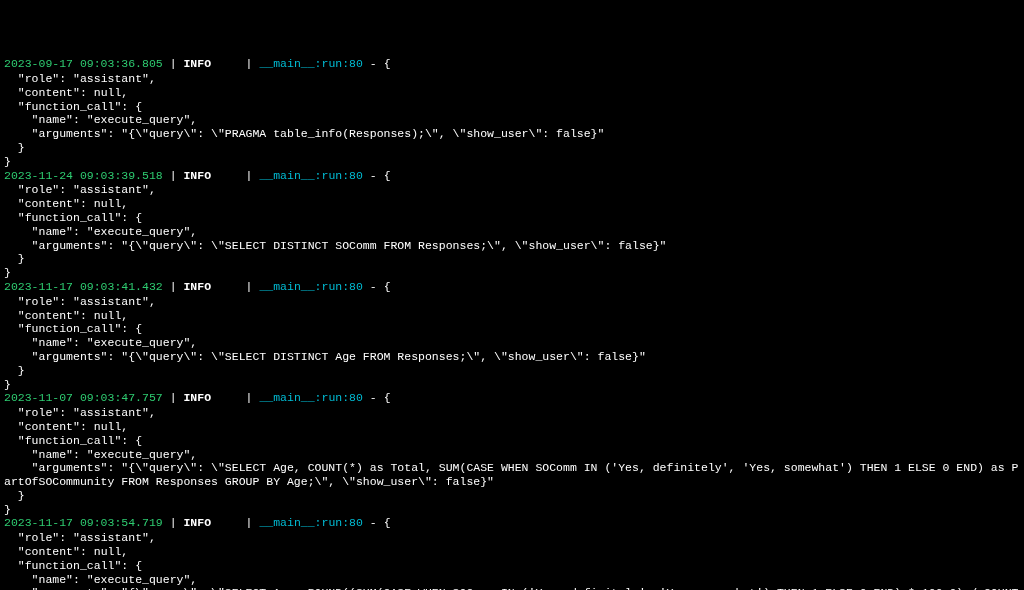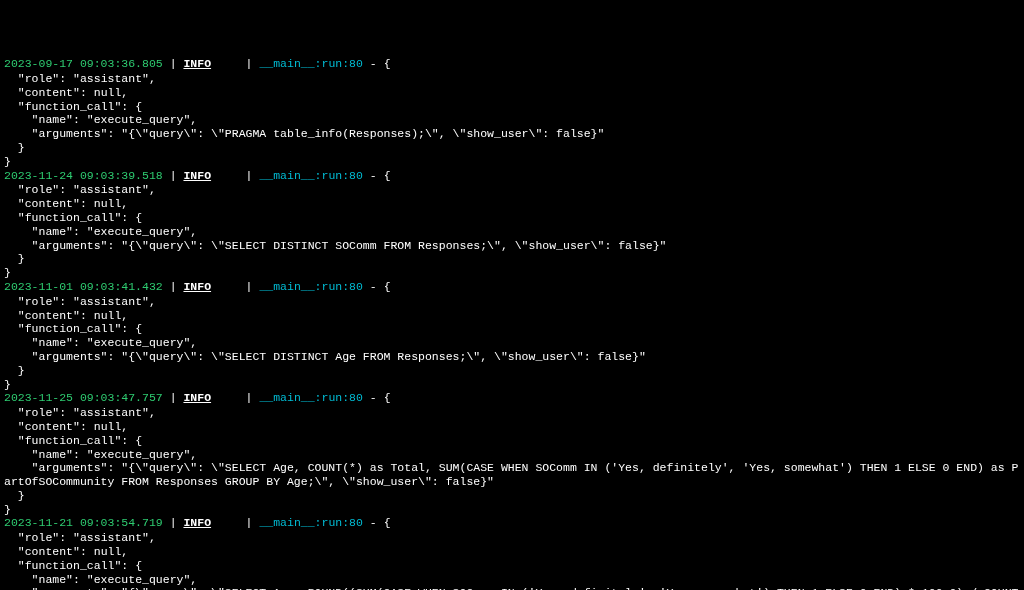--- a/index.html
+++ b/index.html
@@ -12,21 +12,21 @@
     width: 1024px;
     height: 590px;
     overflow: hidden;
     padding: 2px 4px;
     white-space: pre-wrap;
     word-break: break-all;
   }
   .entry { margin-bottom: 1px; }
   .ts { color: #2ecc71; }
   .pipe { color: #fff; }
-  .level { color: #fff; font-weight: bold; text-decoration: underline; }
+  .level { color: #fff; font-weight: bold; }
   .loc { color: #00bcd4; }
   .msg { color: #fff; }
   .body { color: #fff; }
 </style>
 </head>
 <body>
 
 
 
 <div id="log"><div class="entry"><span class="ts">2023-09-17 09:03:36.805</span><span class="pipe"> | </span><span class="level">INFO</span><span>    </span><span class="pipe"> | </span><span class="loc">__main__:run:80</span><span class="msg"> - </span><span class="msg">{</span></div><div class="body">  "role": "assistant",
@@ -34,33 +34,33 @@
   "function_call": {
     "name": "execute_query",
     "arguments": "{\"query\": \"PRAGMA table_info(Responses);\", \"show_user\": false}"
   }
 }</div><div class="entry"><span class="ts">2023-11-24 09:03:39.518</span><span class="pipe"> | </span><span class="level">INFO</span><span>    </span><span class="pipe"> | </span><span class="loc">__main__:run:80</span><span class="msg"> - </span><span class="msg">{</span></div><div class="body">  "role": "assistant",
   "content": null,
   "function_call": {
     "name": "execute_query",
     "arguments": "{\"query\": \"SELECT DISTINCT SOComm FROM Responses;\", \"show_user\": false}"
   }
-}</div><div class="entry"><span class="ts">2023-11-01 09:03:41.432</span><span class="pipe"> | </span><span class="level">INFO</span><span>    </span><span class="pipe"> | </span><span class="loc">__main__:run:80</span><span class="msg"> - </span><span class="msg">{</span></div><div class="body">  "role": "assistant",
+}</div><div class="entry"><span class="ts">2023-11-17 09:03:41.432</span><span class="pipe"> | </span><span class="level">INFO</span><span>    </span><span class="pipe"> | </span><span class="loc">__main__:run:80</span><span class="msg"> - </span><span class="msg">{</span></div><div class="body">  "role": "assistant",
   "content": null,
   "function_call": {
     "name": "execute_query",
     "arguments": "{\"query\": \"SELECT DISTINCT Age FROM Responses;\", \"show_user\": false}"
   }
-}</div><div class="entry"><span class="ts">2023-11-25 09:03:47.757</span><span class="pipe"> | </span><span class="level">INFO</span><span>    </span><span class="pipe"> | </span><span class="loc">__main__:run:80</span><span class="msg"> - </span><span class="msg">{</span></div><div class="body">  "role": "assistant",
+}</div><div class="entry"><span class="ts">2023-11-07 09:03:47.757</span><span class="pipe"> | </span><span class="level">INFO</span><span>    </span><span class="pipe"> | </span><span class="loc">__main__:run:80</span><span class="msg"> - </span><span class="msg">{</span></div><div class="body">  "role": "assistant",
   "content": null,
   "function_call": {
     "name": "execute_query",
     "arguments": "{\"query\": \"SELECT Age, COUNT(*) as Total, SUM(CASE WHEN SOComm IN ('Yes, definitely', 'Yes, somewhat') THEN 1 ELSE 0 END) as PartOfSOCommunity FROM Responses GROUP BY Age;\", \"show_user\": false}"
   }
-}</div><div class="entry"><span class="ts">2023-11-21 09:03:54.719</span><span class="pipe"> | </span><span class="level">INFO</span><span>    </span><span class="pipe"> | </span><span class="loc">__main__:run:80</span><span class="msg"> - </span><span class="msg">{</span></div><div class="body">  "role": "assistant",
+}</div><div class="entry"><span class="ts">2023-11-17 09:03:54.719</span><span class="pipe"> | </span><span class="level">INFO</span><span>    </span><span class="pipe"> | </span><span class="loc">__main__:run:80</span><span class="msg"> - </span><span class="msg">{</span></div><div class="body">  "role": "assistant",
   "content": null,
   "function_call": {
     "name": "execute_query",
     "arguments": "{\"query\": \"SELECT Age, ROUND((SUM(CASE WHEN SOComm IN ('Yes, definitely', 'Yes, somewhat') THEN 1 ELSE 0 END) * 100.0) / COUNT(*), 2) as Percentage FROM Responses GROUP BY Age;\", \"show_user\": true}"
   }
 }</div></div>
 
 
 
 

